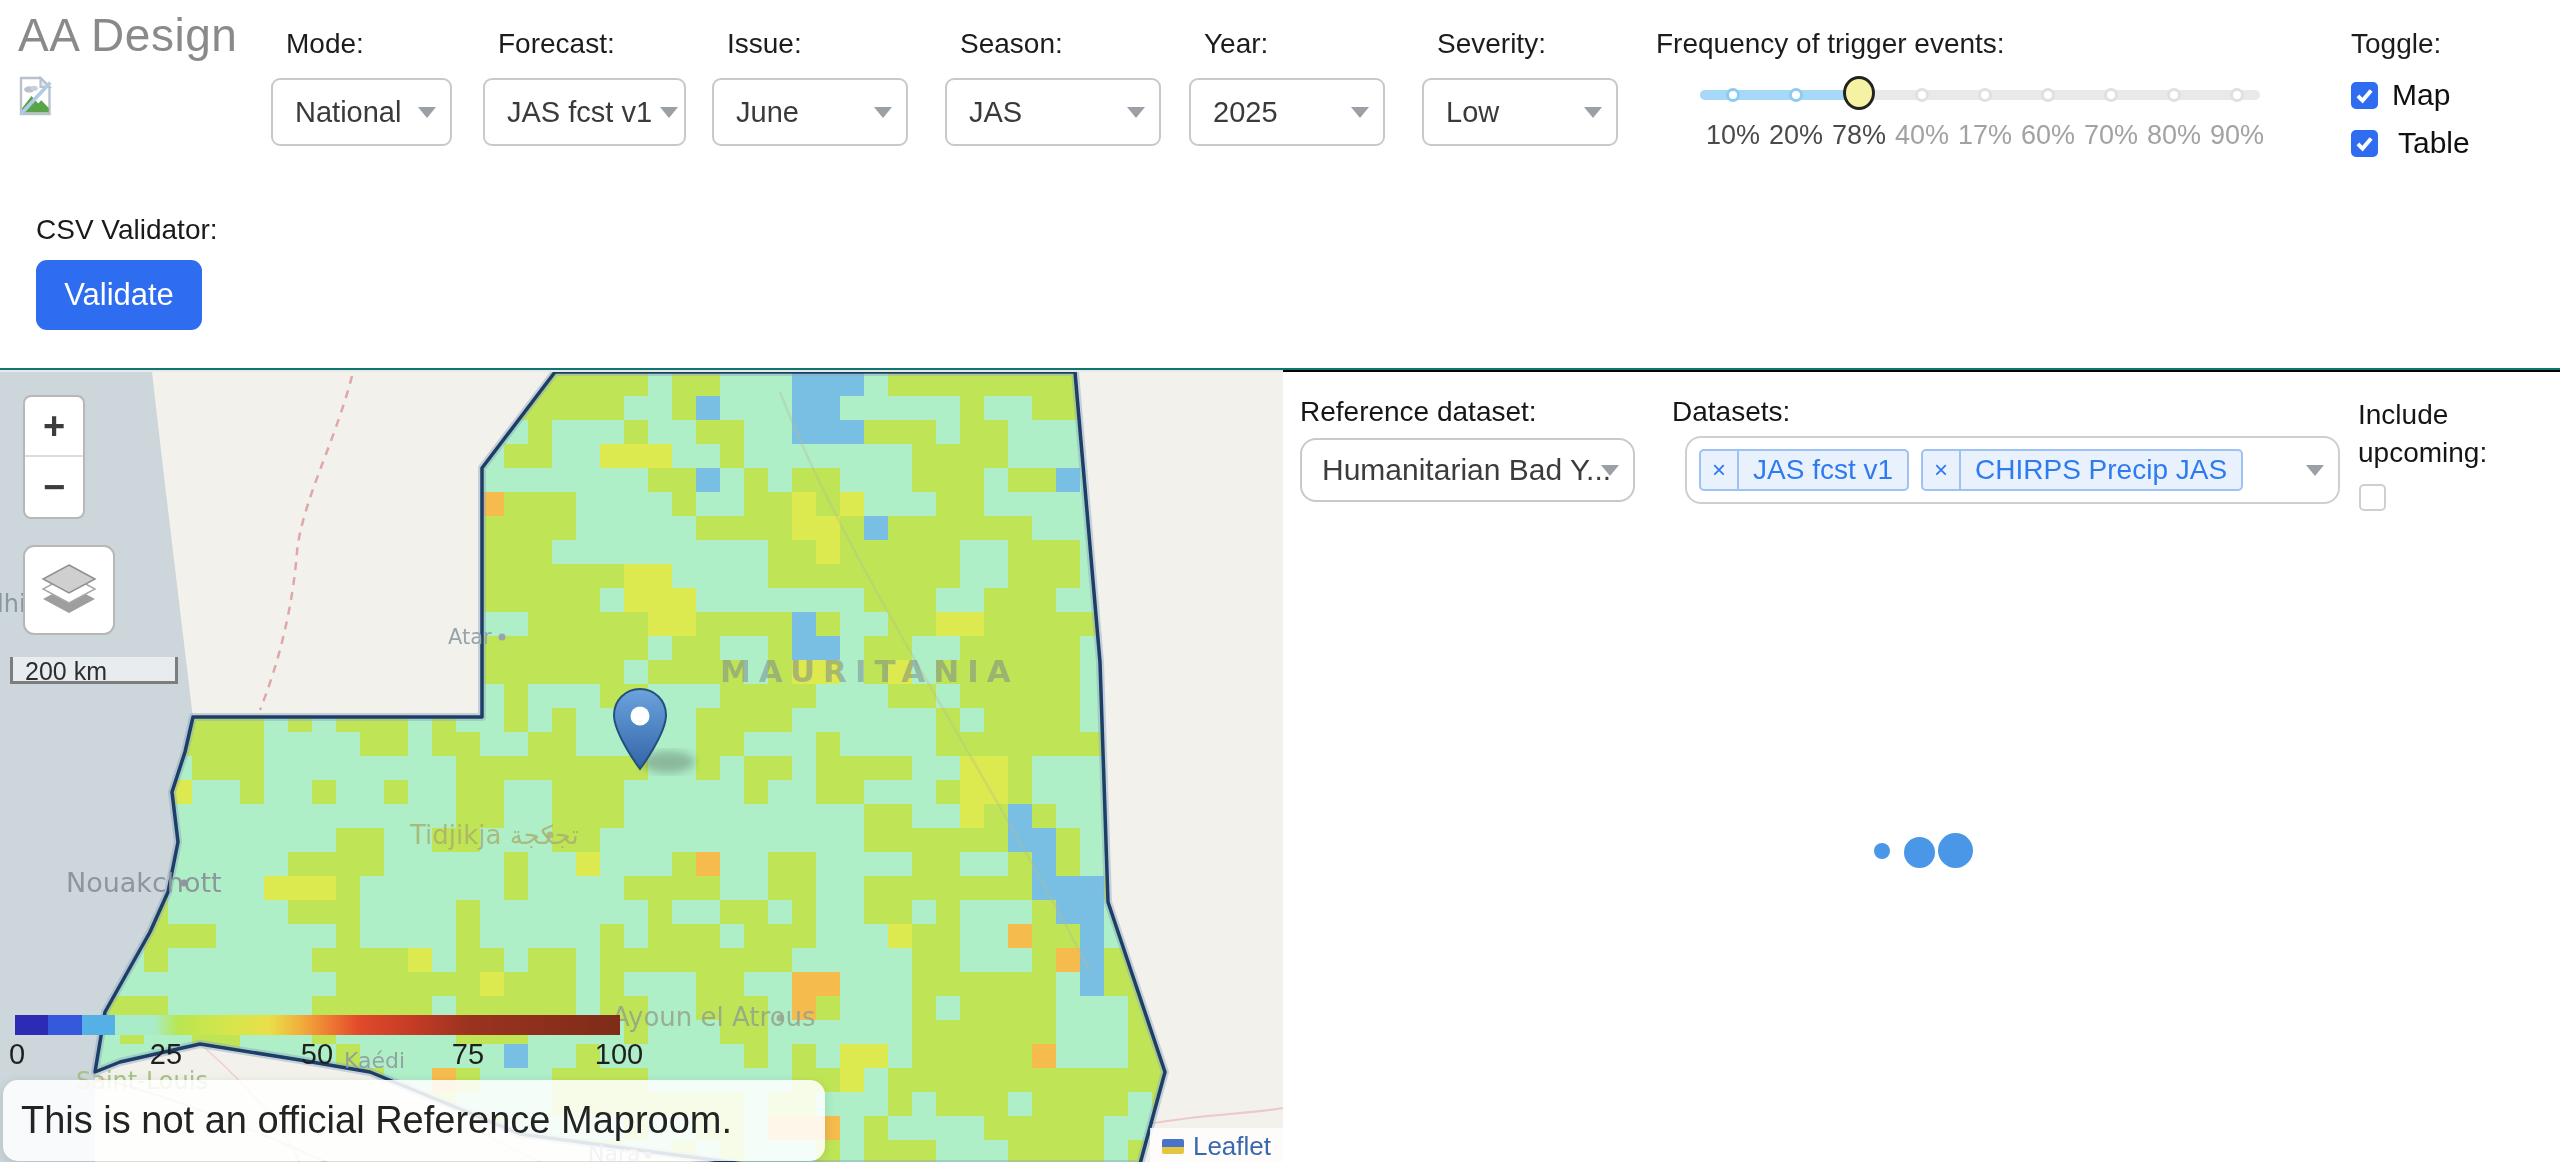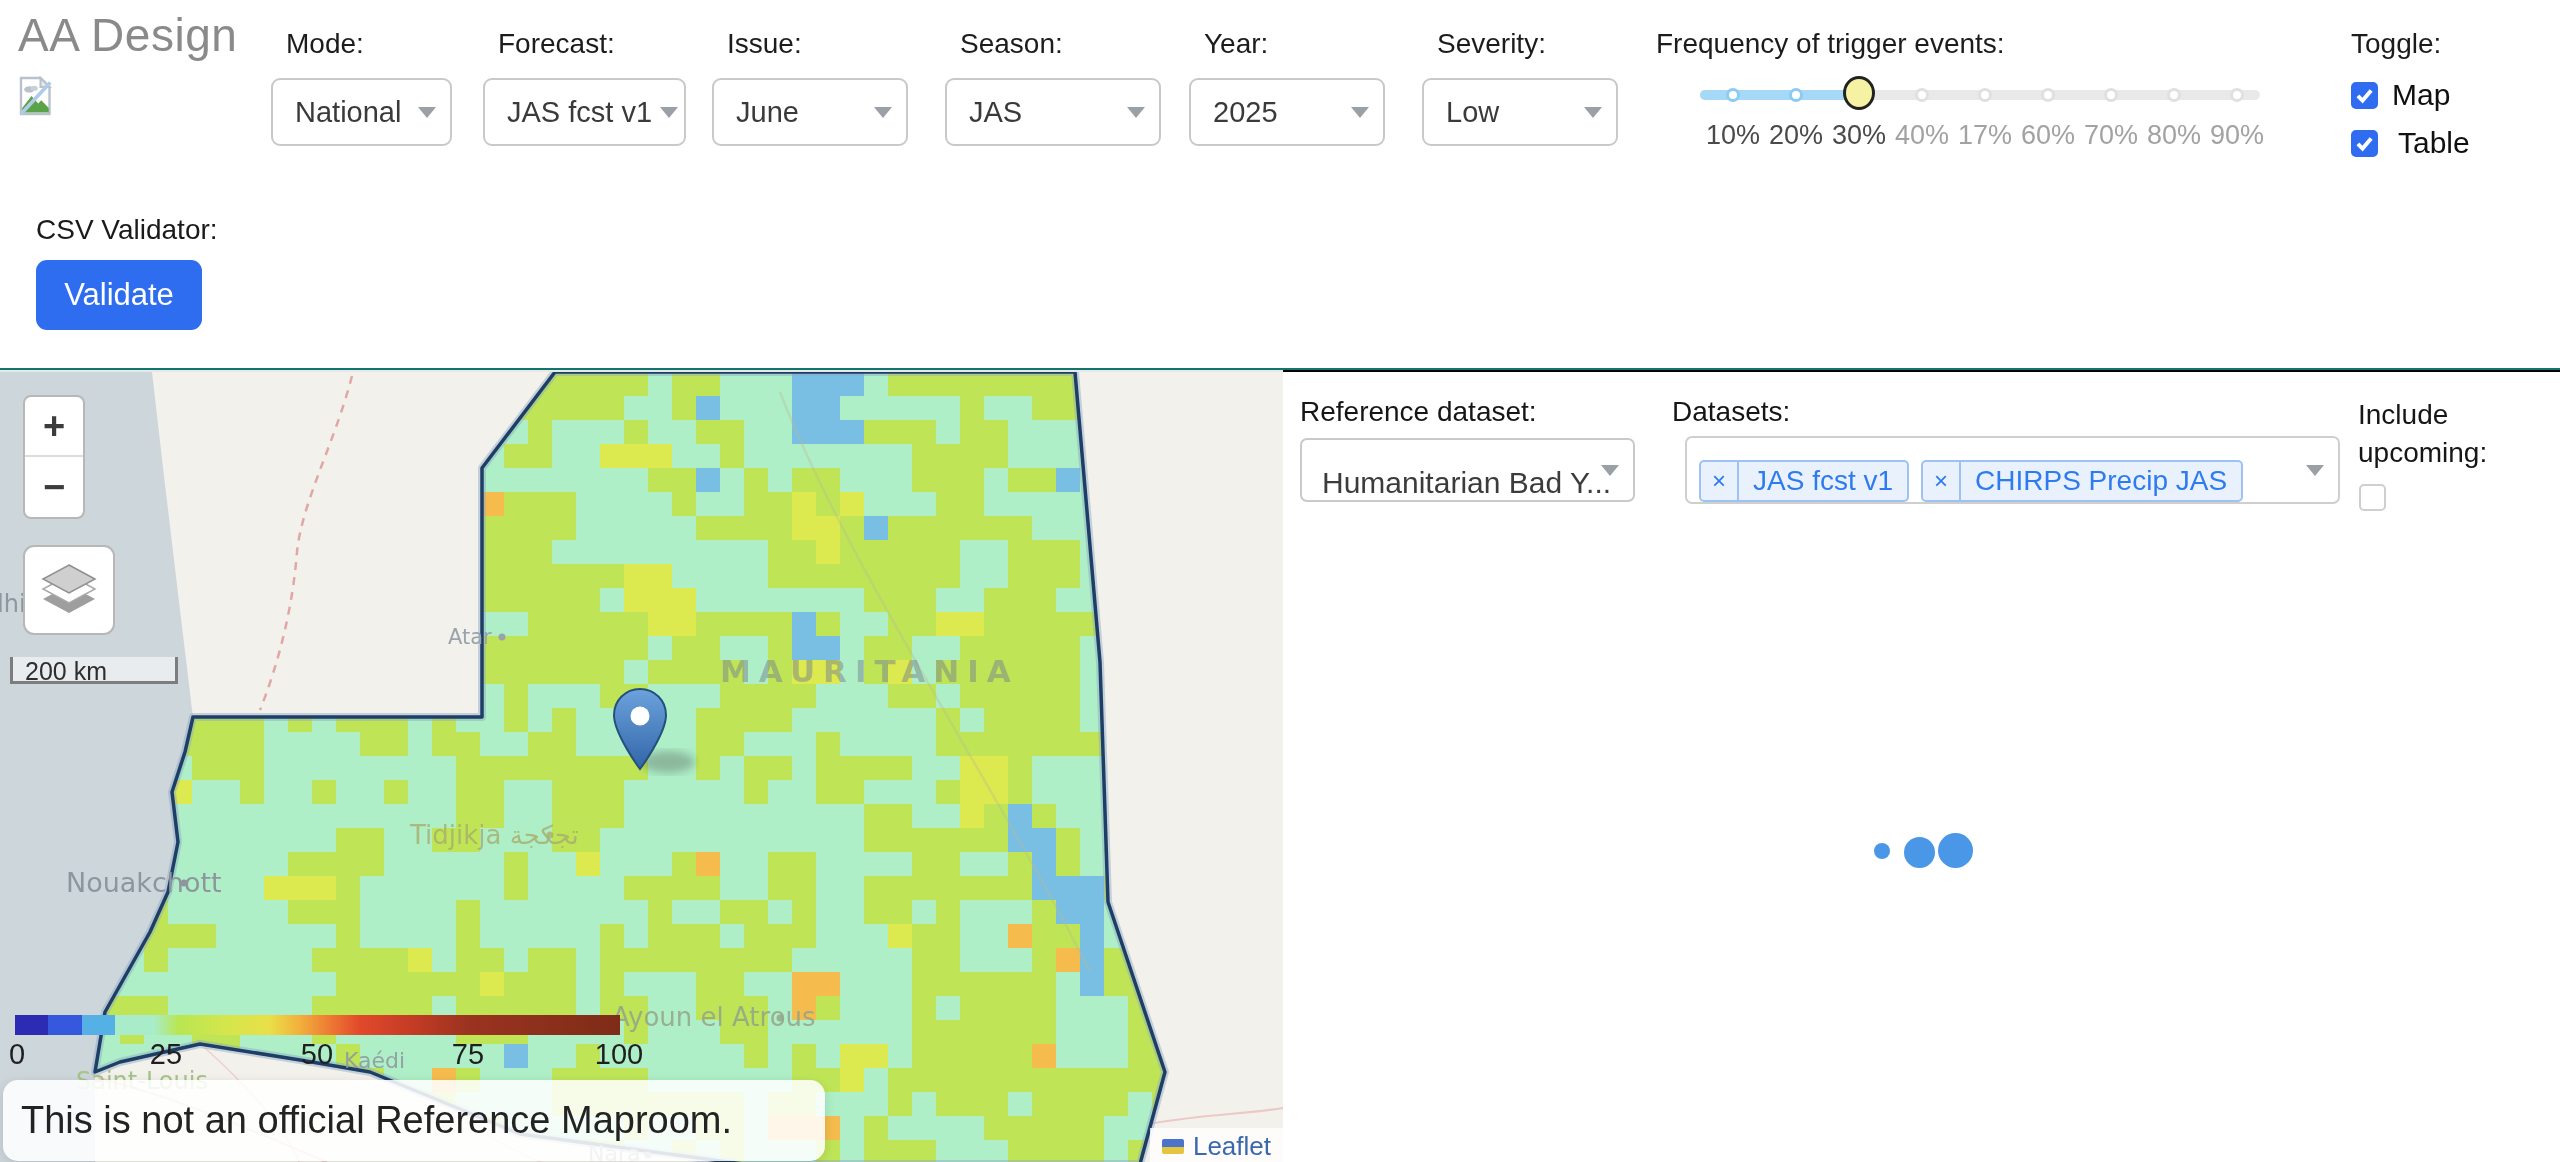--- a/index.html
+++ b/index.html
@@ -54,21 +54,21 @@
   .cbtick{position:absolute;top:666px;width:80px;margin-left:-40px;text-align:center;font-size:29px;color:#1f1f1f;}
   .disclaimer{position:absolute;left:3px;top:708px;width:822px;height:81px;background:rgba(255,255,255,.87);
        border-radius:15px;box-shadow:0 3px 12px rgba(0,0,0,.12);font-size:38px;color:#232323;line-height:81px;padding-left:18px;box-sizing:border-box;white-space:nowrap;}
   .attrib{position:absolute;right:0;top:756px;height:36px;background:rgba(255,255,255,.8);
        display:flex;align-items:center;gap:9px;padding:0 12px;}
   .flag{width:22px;height:15px;border-radius:2px;background:linear-gradient(#4a74c9 0 50%,#e3c53f 50% 100%);}
   .attrib a{font-size:26px;color:#3a68ad;text-decoration:none;}
   
   .panel{position:absolute;left:1283px;top:370px;width:1277px;height:792px;background:#fff;border-top:2px solid #000000;box-sizing:border-box;}
   .plabel{position:absolute;font-size:28px;font-weight:500;color:#161616;}
-  .pselect{position:absolute;background:#fff;border:2px solid #c9c9c9;border-radius:7px;box-sizing:border-box;display:flex;align-items:flex-end;}
+  .pselect{position:absolute;background:#fff;border:2px solid #c9c9c9;border-radius:16px;box-sizing:border-box;display:flex;align-items:center;}
   .refsel{left:17px;top:66px;width:335px;height:64px;padding-left:20px;}
   .refsel .val{font-size:30px;color:#3c3c3c;white-space:nowrap;overflow:hidden;}
   .dsbox{left:402px;top:64px;width:655px;height:68px;border-color:#cfcfcf;padding-left:12px;gap:12px;}
   .chip{display:flex;align-items:center;height:42px;border:2px solid #9ec2f4;background:#e9f1fd;border-radius:5px;box-sizing:border-box;}
   .chip .x{width:36px;text-align:center;font-size:24px;color:#2e7bf0;border-right:2px solid #9ec2f4;line-height:38px;}
   .chip .cl{padding:0 14px;font-size:28px;color:#2e7bf0;white-space:nowrap;}
   .inc-label{left:1075px;top:24px;width:150px;line-height:38px;}
   .inc-cb{position:absolute;left:1076px;top:112px;}
   .dot{position:absolute;border-radius:50%;background:#4a97e8;}
 </style>
@@ -135,21 +135,21 @@
       <span class="hlabel">Frequency of trigger events:</span>
     </div>
     <div class="slider" id="slider">
       <div class="track"></div>
       <div class="track-active"></div>
       <div class="handle" id="slider-handle" style="left:145px;"></div>
     <div class="mark on" style="left: 28px;"></div>
         <div class="tlab on" style="left: 0px;">10%</div>
         <div class="mark on" style="left: 91px;"></div>
         <div class="tlab on" style="left: 63px;">20%</div>
-        <div class="tlab on" style="left: 126px;">30%</div>
+        <div class="tlab on" style="left: 126px;">78%</div>
         <div class="mark" style="left: 217px;"></div>
         <div class="tlab" style="left: 189px;">40%</div>
         <div class="mark" style="left: 280px;"></div>
         <div class="tlab" style="left: 252px;">17%</div>
         <div class="mark" style="left: 343px;"></div>
         <div class="tlab" style="left: 315px;">60%</div>
         <div class="mark" style="left: 406px;"></div>
         <div class="tlab" style="left: 378px;">70%</div>
         <div class="mark" style="left: 469px;"></div>
         <div class="tlab" style="left: 441px;">80%</div>

